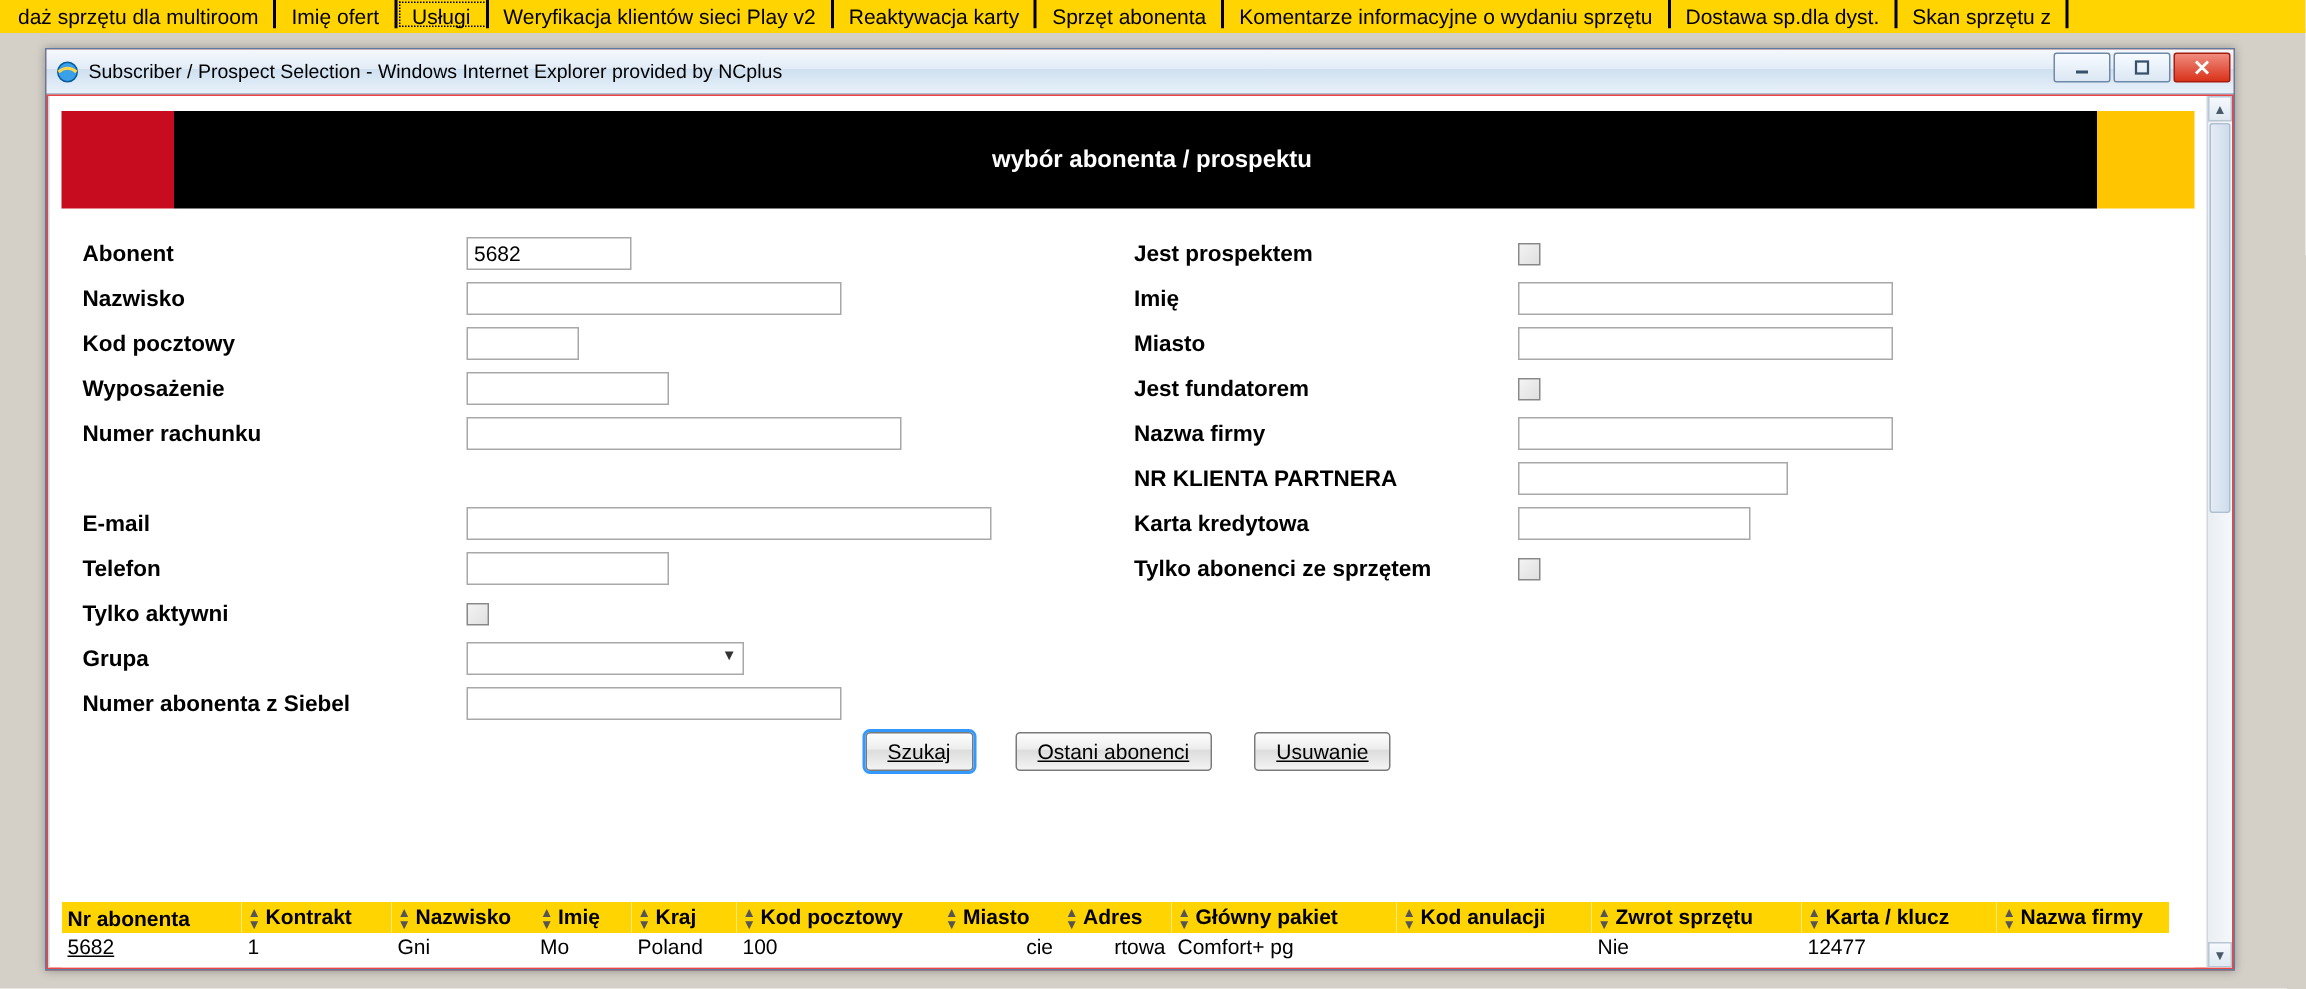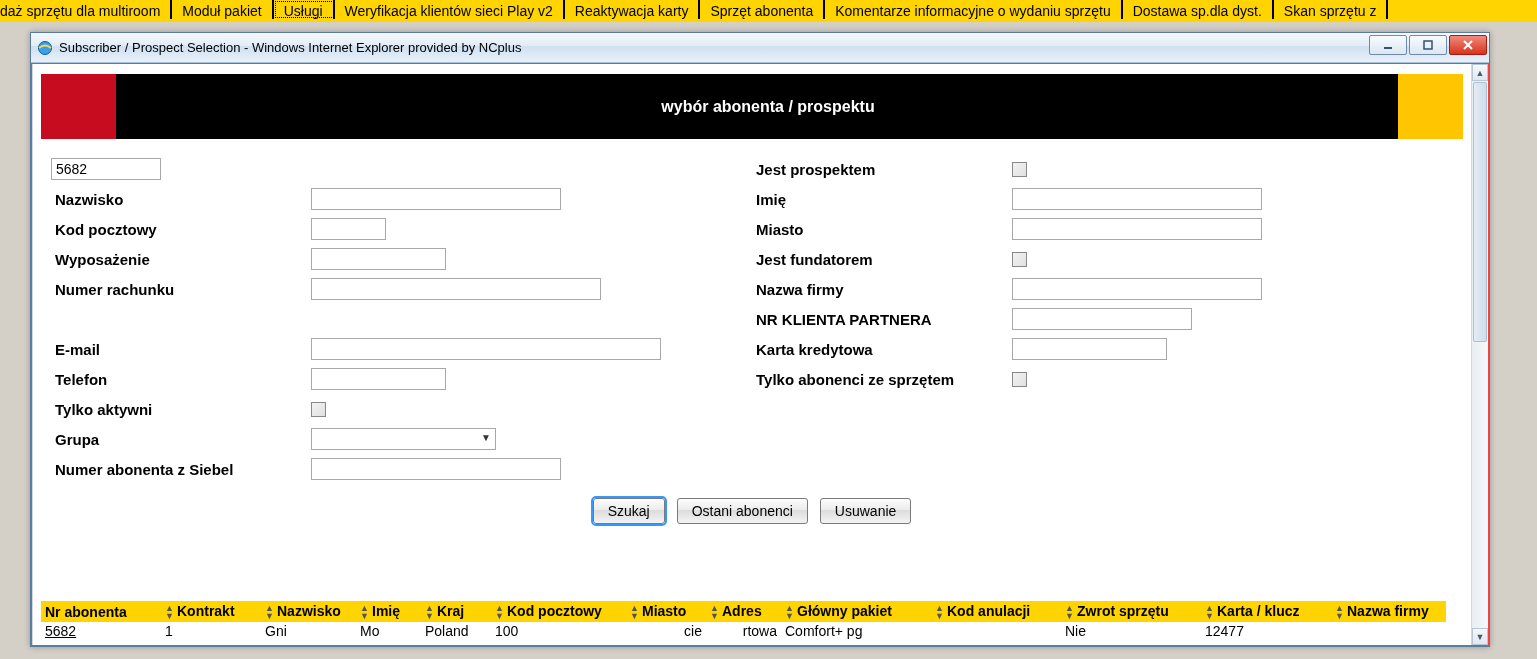--- a/index.html
+++ b/index.html
@@ -13,21 +13,21 @@
 
   
   .top-tabs {
     background: #ffd400;
     height: 22px;
     border-bottom: 3px solid #ffd400;
     display: flex;
     align-items: stretch;
     overflow: hidden;
     white-space: nowrap;
-    padding-left: 0;
+    padding-left: 12px;
   }
   .top-tabs .tab {
     padding: 2px 10px 0 10px;
     border-right: 2px solid #000;
     color: #000;
     font-size: 14px;
     line-height: 18px;
     cursor: pointer;
   }
   .top-tabs .tab.first { padding-left: 0; }
@@ -206,22 +206,23 @@
     right:4px; top:3px;
     font-size:10px;
     color:#333;
   }
   .spacer-row { height:30px; }
 
   
   .btn-row {
     display:flex;
     justify-content:center;
-    gap:12px;
-    margin-top:14px;
+    gap:28px;
+    margin-top:4px;
+    text-decoration:underline;
   }
   .btn {
     height:26px;
     padding:0 14px;
     border:1px solid #7a7a7a;
     background:linear-gradient(to bottom,#fdfdfd 0%,#ececec 45%,#dcdcdc 46%,#f3f3f3 100%);
     font-size:14px;
     cursor:pointer;
     border-radius:3px;
   }
@@ -277,21 +278,21 @@
     font-size:18px;
     font-weight:bold;
     pointer-events:none;
   }
 </style>
 </head>
 <body>
 
 <div class="top-tabs">
   <div class="tab first">daż sprzętu dla multiroom</div>
-  <div class="tab">Moduł pakiet</div>
+  <div class="tab">Imię ofert</div>
   <div class="tab selected">Usługi</div>
   <div class="tab">Weryfikacja klientów sieci Play v2</div>
   <div class="tab">Reaktywacja karty</div>
   <div class="tab">Sprzęt abonenta</div>
   <div class="tab">Komentarze informacyjne o wydaniu sprzętu</div>
   <div class="tab">Dostawa sp.dla dyst.</div>
   <div class="tab">Skan sprzętu z</div>
 </div>
 
 <div class="blur-bg">212 · Wybierz najpierw abonenta</div>
@@ -335,20 +336,21 @@
 
       <div class="banner">
         <div class="red"></div>
         <div class="black">wybór abonenta / prospektu</div>
         <div class="yellow"></div>
       </div>
 
       <div class="form-area">
         <div class="form-col left">
           <div class="form-row">
+            <div class="form-label">Abonent</div>
             <input class="form-input w110" value="5682" style="">
           </div>
           <div class="form-row">
             <div class="form-label">Nazwisko</div>
             <input class="form-input w250" value="" style="">
           </div>
           <div class="form-row">
             <div class="form-label">Kod pocztowy</div>
             <input class="form-input w75" value="" style="">
           </div>

